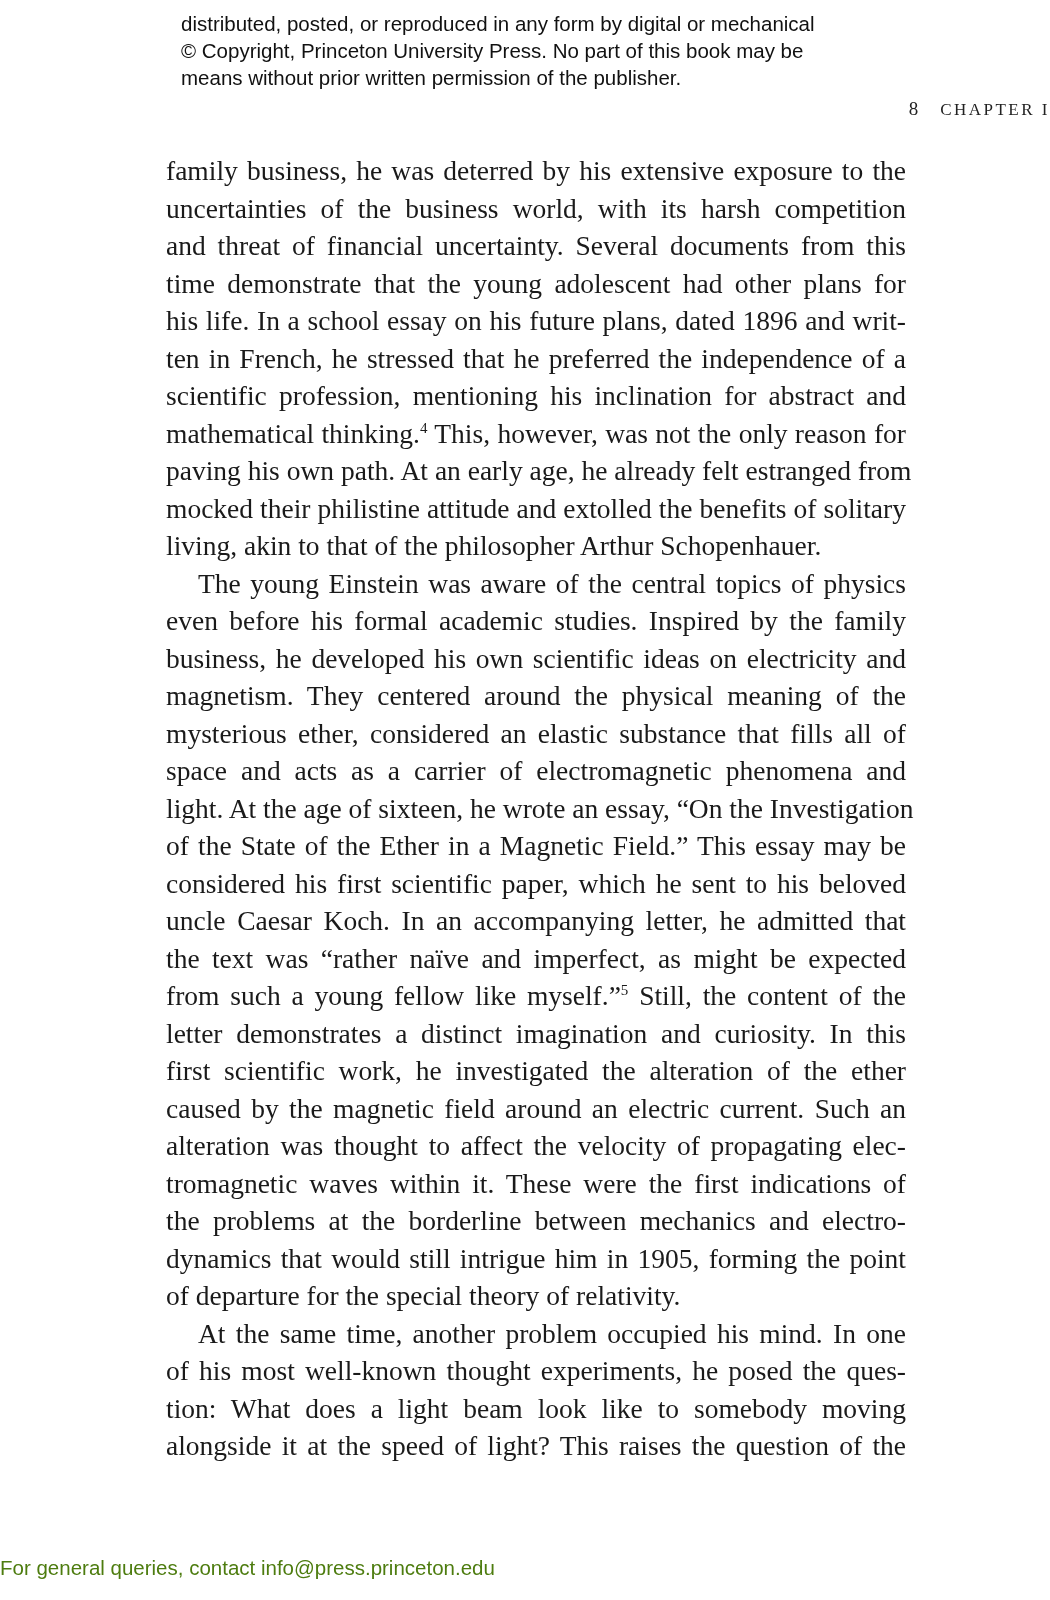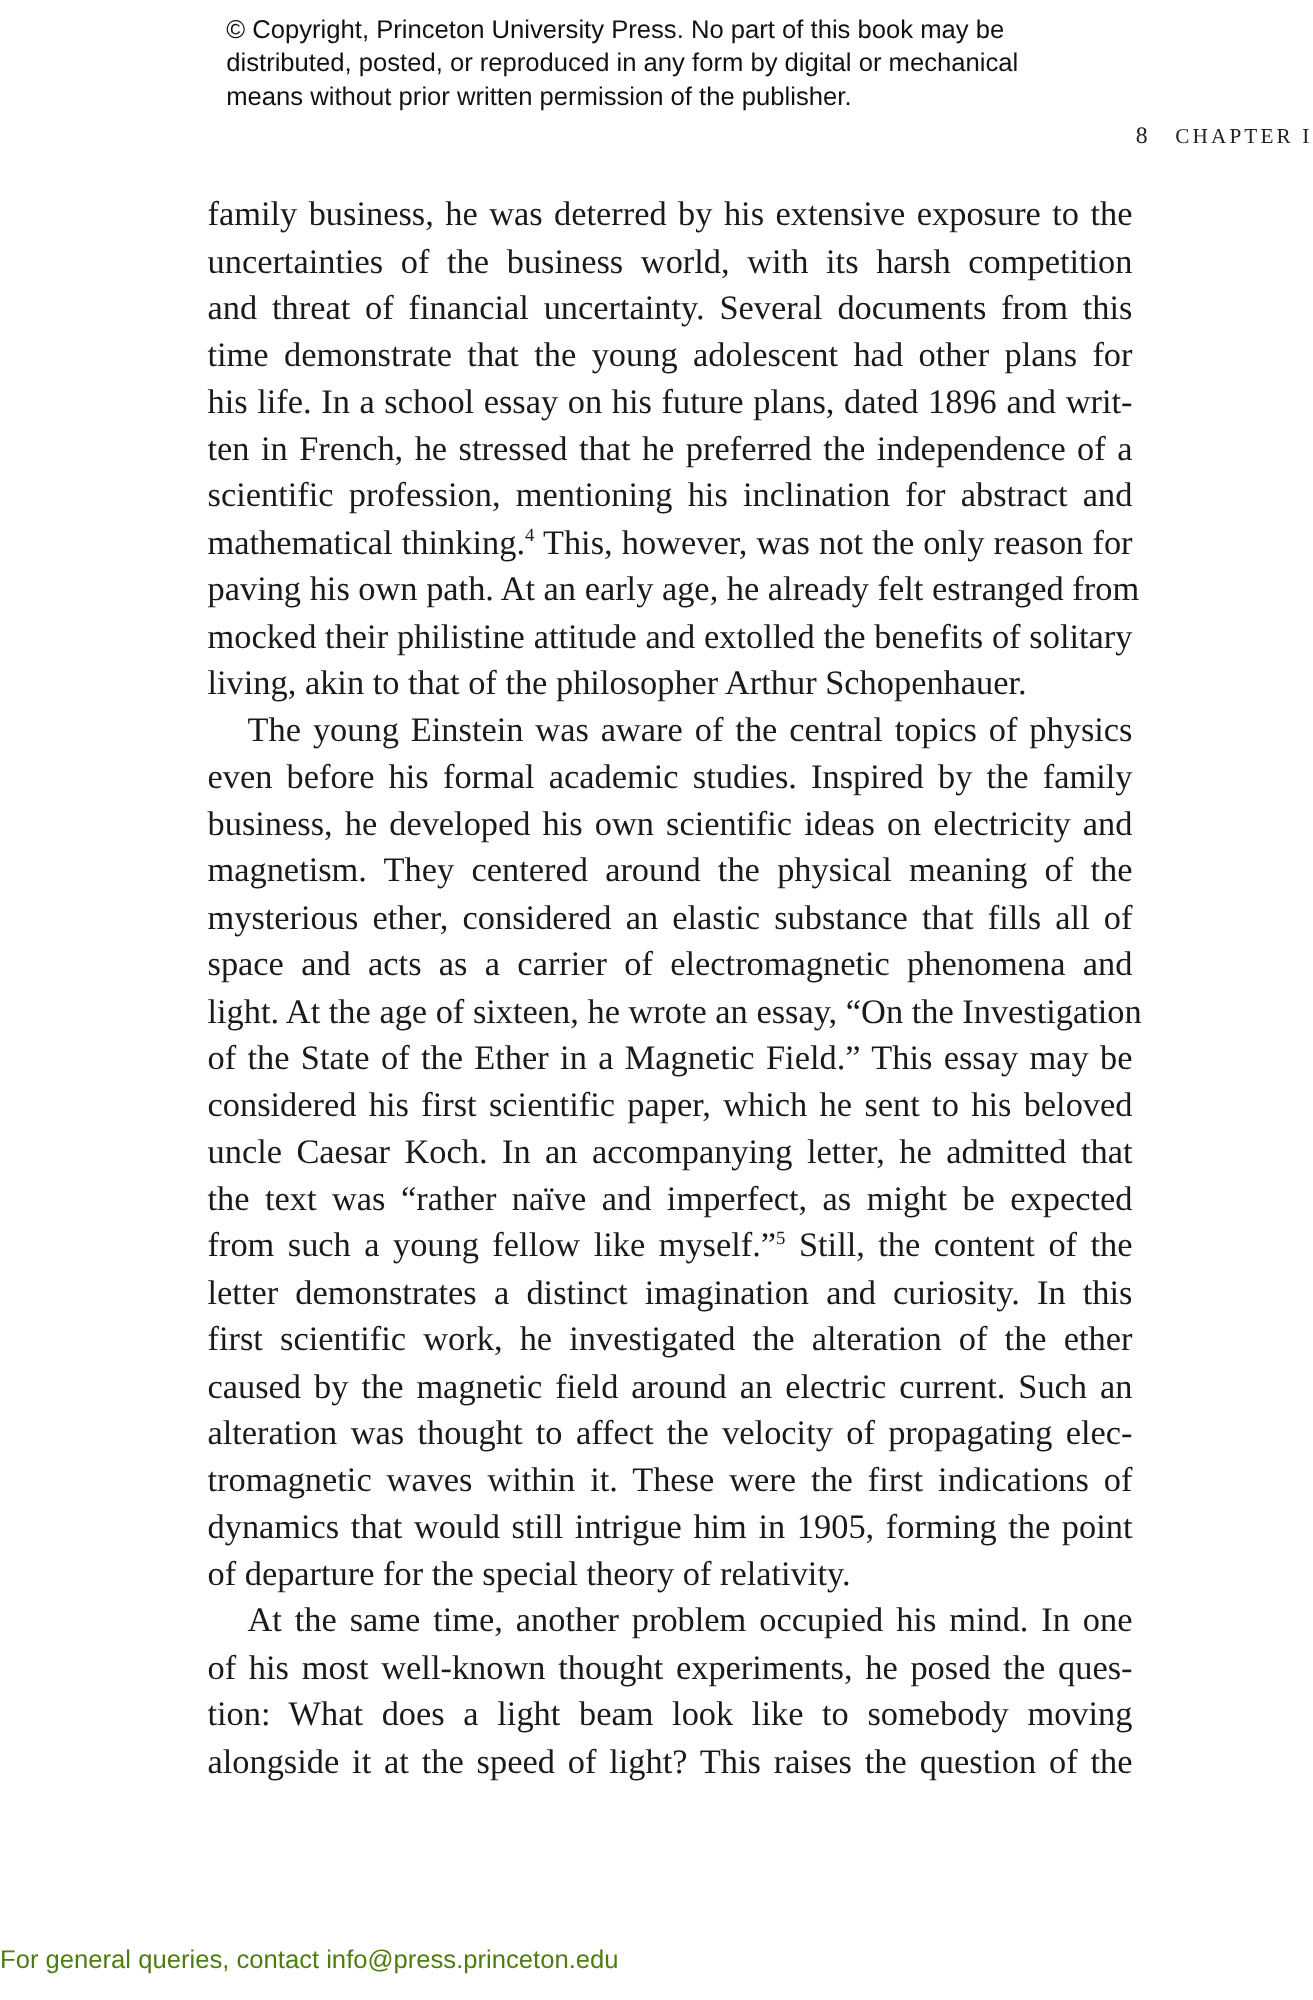--- a/index.html
+++ b/index.html
@@ -24,22 +24,22 @@
   sup { font-size: 15px; line-height: 0; vertical-align: super; }
   .footer {
     position: absolute; top: 1556px; left: 0; width: 1050px; text-align: left;
     font-family: "Liberation Sans", sans-serif; font-size: 20.5px; color: #4d7c0f;
   }
 </style>
 </head>
 <body>
 
 <div class="notice">
+  <span>distributed, posted, or reproduced in any form by digital or mechanical</span>
   <span>© Copyright, Princeton University Press. No part of this book may be</span>
-  <span>distributed, posted, or reproduced in any form by digital or mechanical</span>
   <span>means without prior written permission of the publisher.</span>
 </div>
 
 <div class="running-head">
   <span class="pg">8</span><span>CHAPTER I</span>
 </div>
 
 <div class="body-text">
   <span class="line">family business, he was deterred by his extensive exposure to the</span>
   <span class="line">uncertainties of the business world, with its harsh competition</span>
@@ -62,20 +62,21 @@
   <span class="line">of the State of the Ether in a Magnetic Field.” This essay may be</span>
   <span class="line">considered his first scientific paper, which he sent to his beloved</span>
   <span class="line">uncle Caesar Koch. In an accompanying letter, he admitted that</span>
   <span class="line">the text was “rather naïve and imperfect, as might be expected</span>
   <span class="line"><span>from such a young fellow like myself.”</span><sup>5</sup><span> Still, the content of the</span></span>
   <span class="line">letter demonstrates a distinct imagination and curiosity. In this</span>
   <span class="line">first scientific work, he investigated the alteration of the ether</span>
   <span class="line">caused by the magnetic field around an electric current. Such an</span>
   <span class="line">alteration was thought to affect the velocity of propagating elec-</span>
   <span class="line">tromagnetic waves within it. These were the first indications of</span>
+  <span class="line">the problems at the borderline between mechanics and electro-</span>
   <span class="line">dynamics that would still intrigue him in 1905, forming the point</span>
   <span class="line last">of departure for the special theory of relativity.</span>
   <span class="line indent">At the same time, another problem occupied his mind. In one</span>
   <span class="line">of his most well-known thought experiments, he posed the ques-</span>
   <span class="line">tion: What does a light beam look like to somebody moving</span>
   <span class="line">alongside it at the speed of light? This raises the question of the</span>
 </div>
 
 <div class="footer">For general queries, contact info@press.princeton.edu</div>
 

